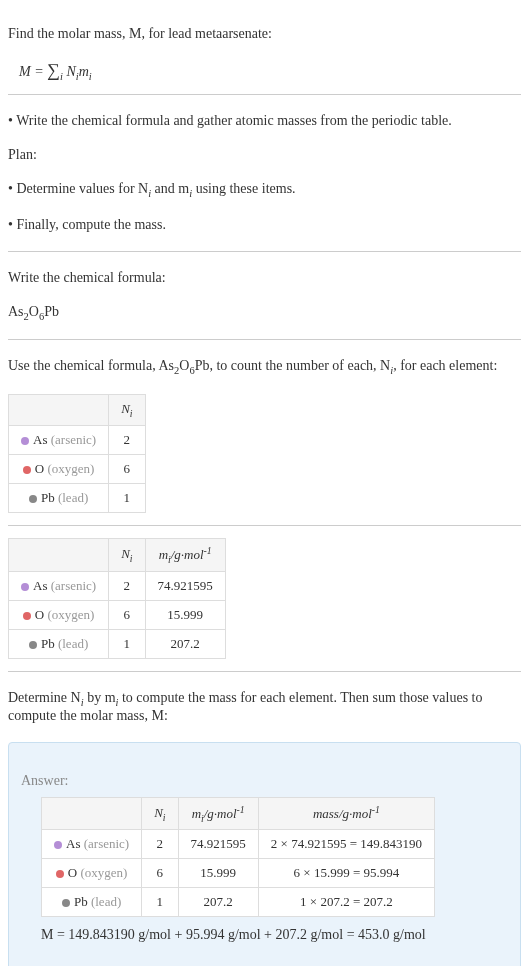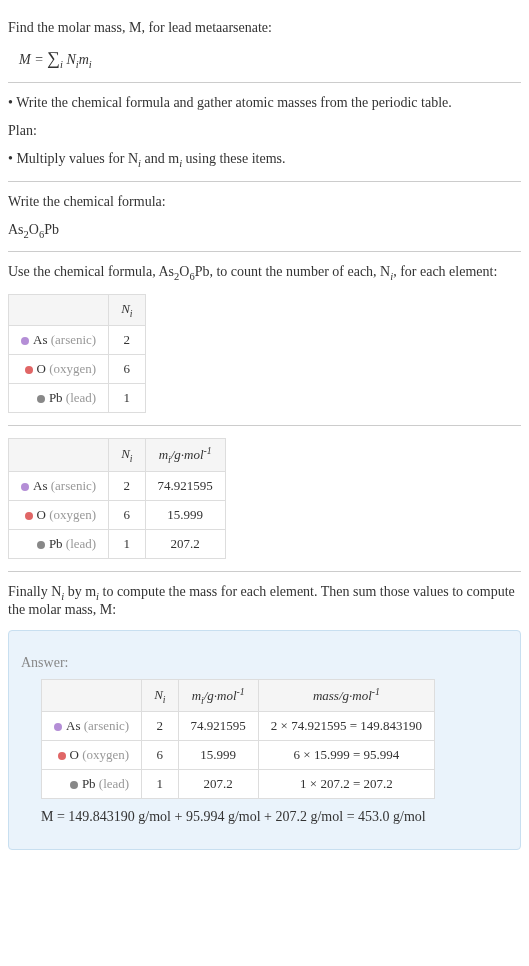--- a/index.html
+++ b/index.html
@@ -34,21 +34,21 @@
   border: 1px solid #ddd;
   padding: 6px 12px;
   text-align: center;
 }
 th {
   background: #f5f5f5;
   font-weight: normal;
   font-style: italic;
 }
 td.element {
-  text-align: right;
+  text-align: center;
 }
 .dot {
   display: inline-block;
   width: 8px;
   height: 8px;
   border-radius: 50%;
   margin-right: 4px;
   vertical-align: middle;
 }
 .gray { color: #999; }
@@ -62,38 +62,39 @@
 .answer-box table {
   background: #fff;
 }
 .answer-label {
   color: #888;
   margin-bottom: 8px;
 }
 .indent {
   margin-left: 20px;
 }
-p { margin: 12px 0; }
+p { margin: 18px 0; }
 </style>
 </head>
 <body>
 
 <div class="section">
   <p><span>Find the molar mass, M, for lead metaarsenate:</span></p>
   <p class="formula">
     <span>M = </span><span style="font-size:18px">∑</span><span class="sub">i</span><span> N</span><span class="sub">i</span><span>m</span><span class="sub">i</span>
   </p>
 </div>
 
 <hr>
 
 <div class="section">
   <p>• Write the chemical formula and gather atomic masses from the periodic table.</p>
   <p>Plan:</p>
-  <p><span>• Multiply values for N</span><span class="sub" style="font-style:italic">i</span><span> and m</span><span class="sub" style="font-style:italic">i</span><span> using these items.</span></p>
+  <p><span>• Determine values for N</span><span class="sub" style="font-style:italic">i</span><span> and m</span><span class="sub" style="font-style:italic">i</span><span> using these items.</span></p>
+  <p>• Finally, compute the mass.</p>
 </div>
 
 <hr>
 
 <div class="section">
   <p>Write the chemical formula:</p>
   <p>
     <span>As</span><span class="sub">2</span><span>O</span><span class="sub">6</span><span>Pb</span>
   </p>
 </div>
@@ -156,21 +157,21 @@
           <td>207.2</td>
         </tr>
       </tbody>
   </table>
 </div>
 
 <hr>
 
 <div class="section">
   <p>
-    <span>Finally N</span><span class="sub" style="font-style:italic">i</span><span> by m</span><span class="sub" style="font-style:italic">i</span><span> to compute the mass for each element. Then sum those values to compute the molar mass, M:</span>
+    <span>Determine N</span><span class="sub" style="font-style:italic">i</span><span> by m</span><span class="sub" style="font-style:italic">i</span><span> to compute the mass for each element. Then sum those values to compute the molar mass, M:</span>
   </p>
 
   <div class="answer-box">
     <p class="answer-label">Answer:</p>
     <div class="indent">
     <table>
       <tbody>
             <tr>
         <th></th>
         <th><span>N</span><span class="sub">i</span></th>

